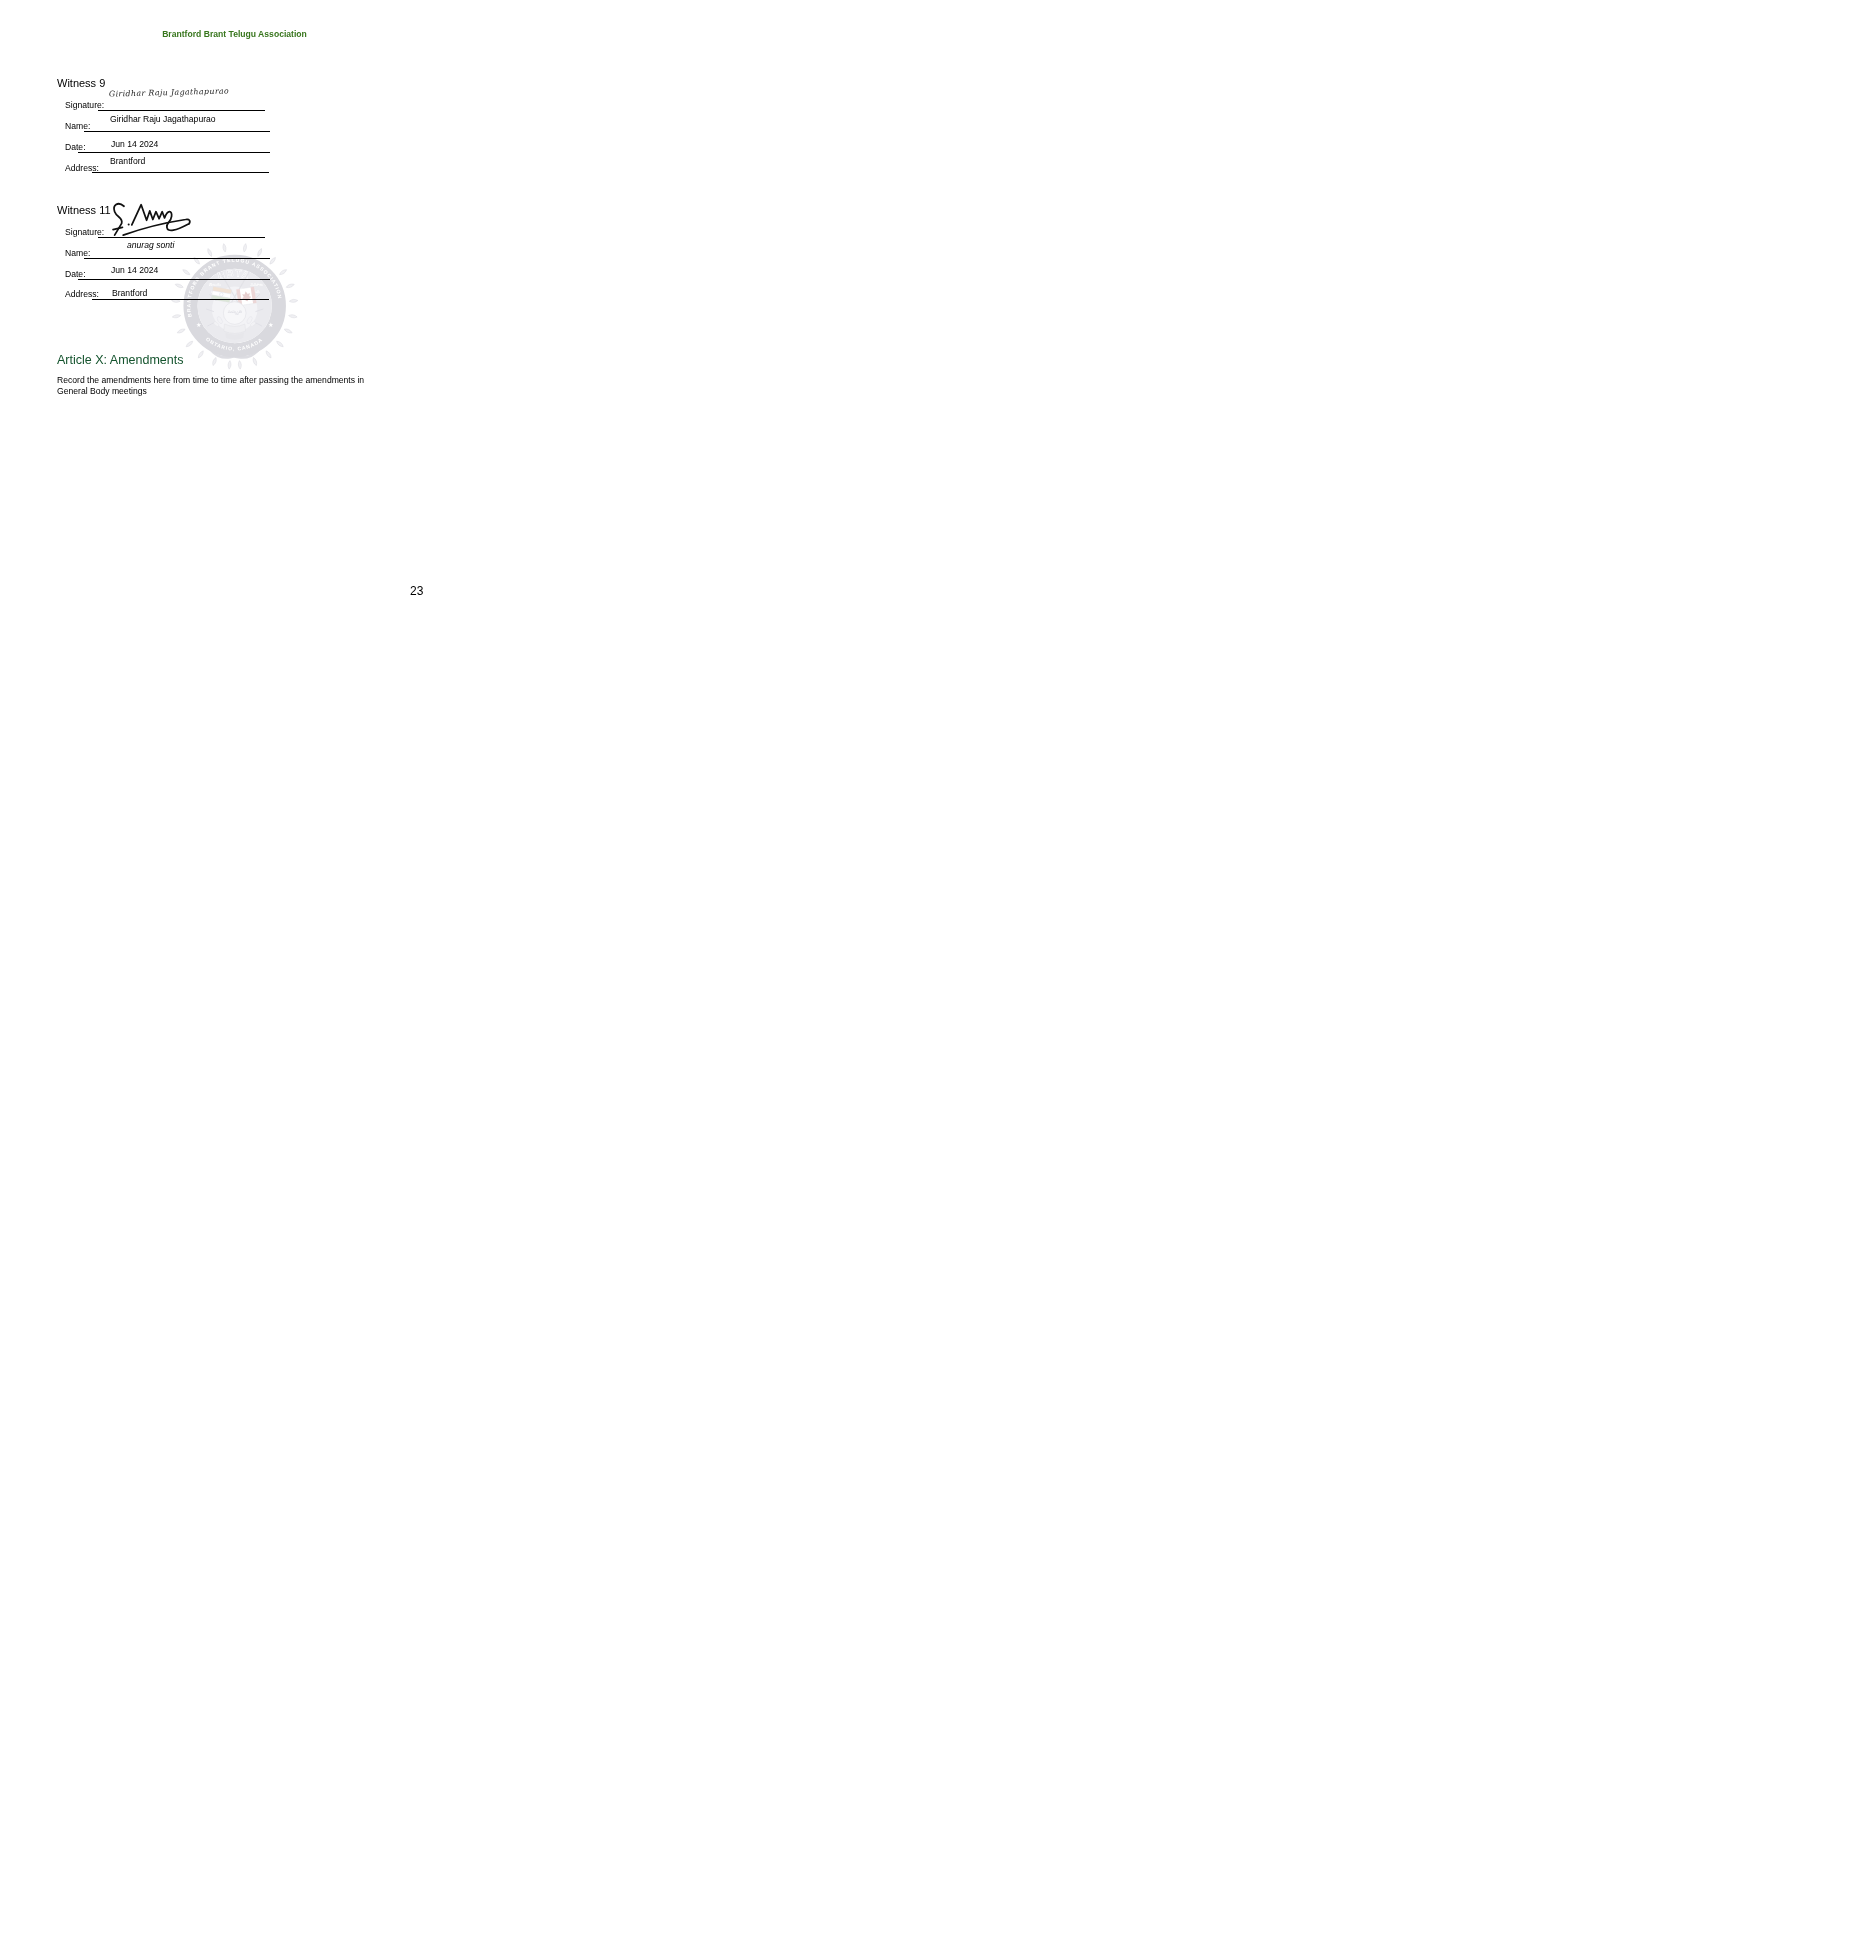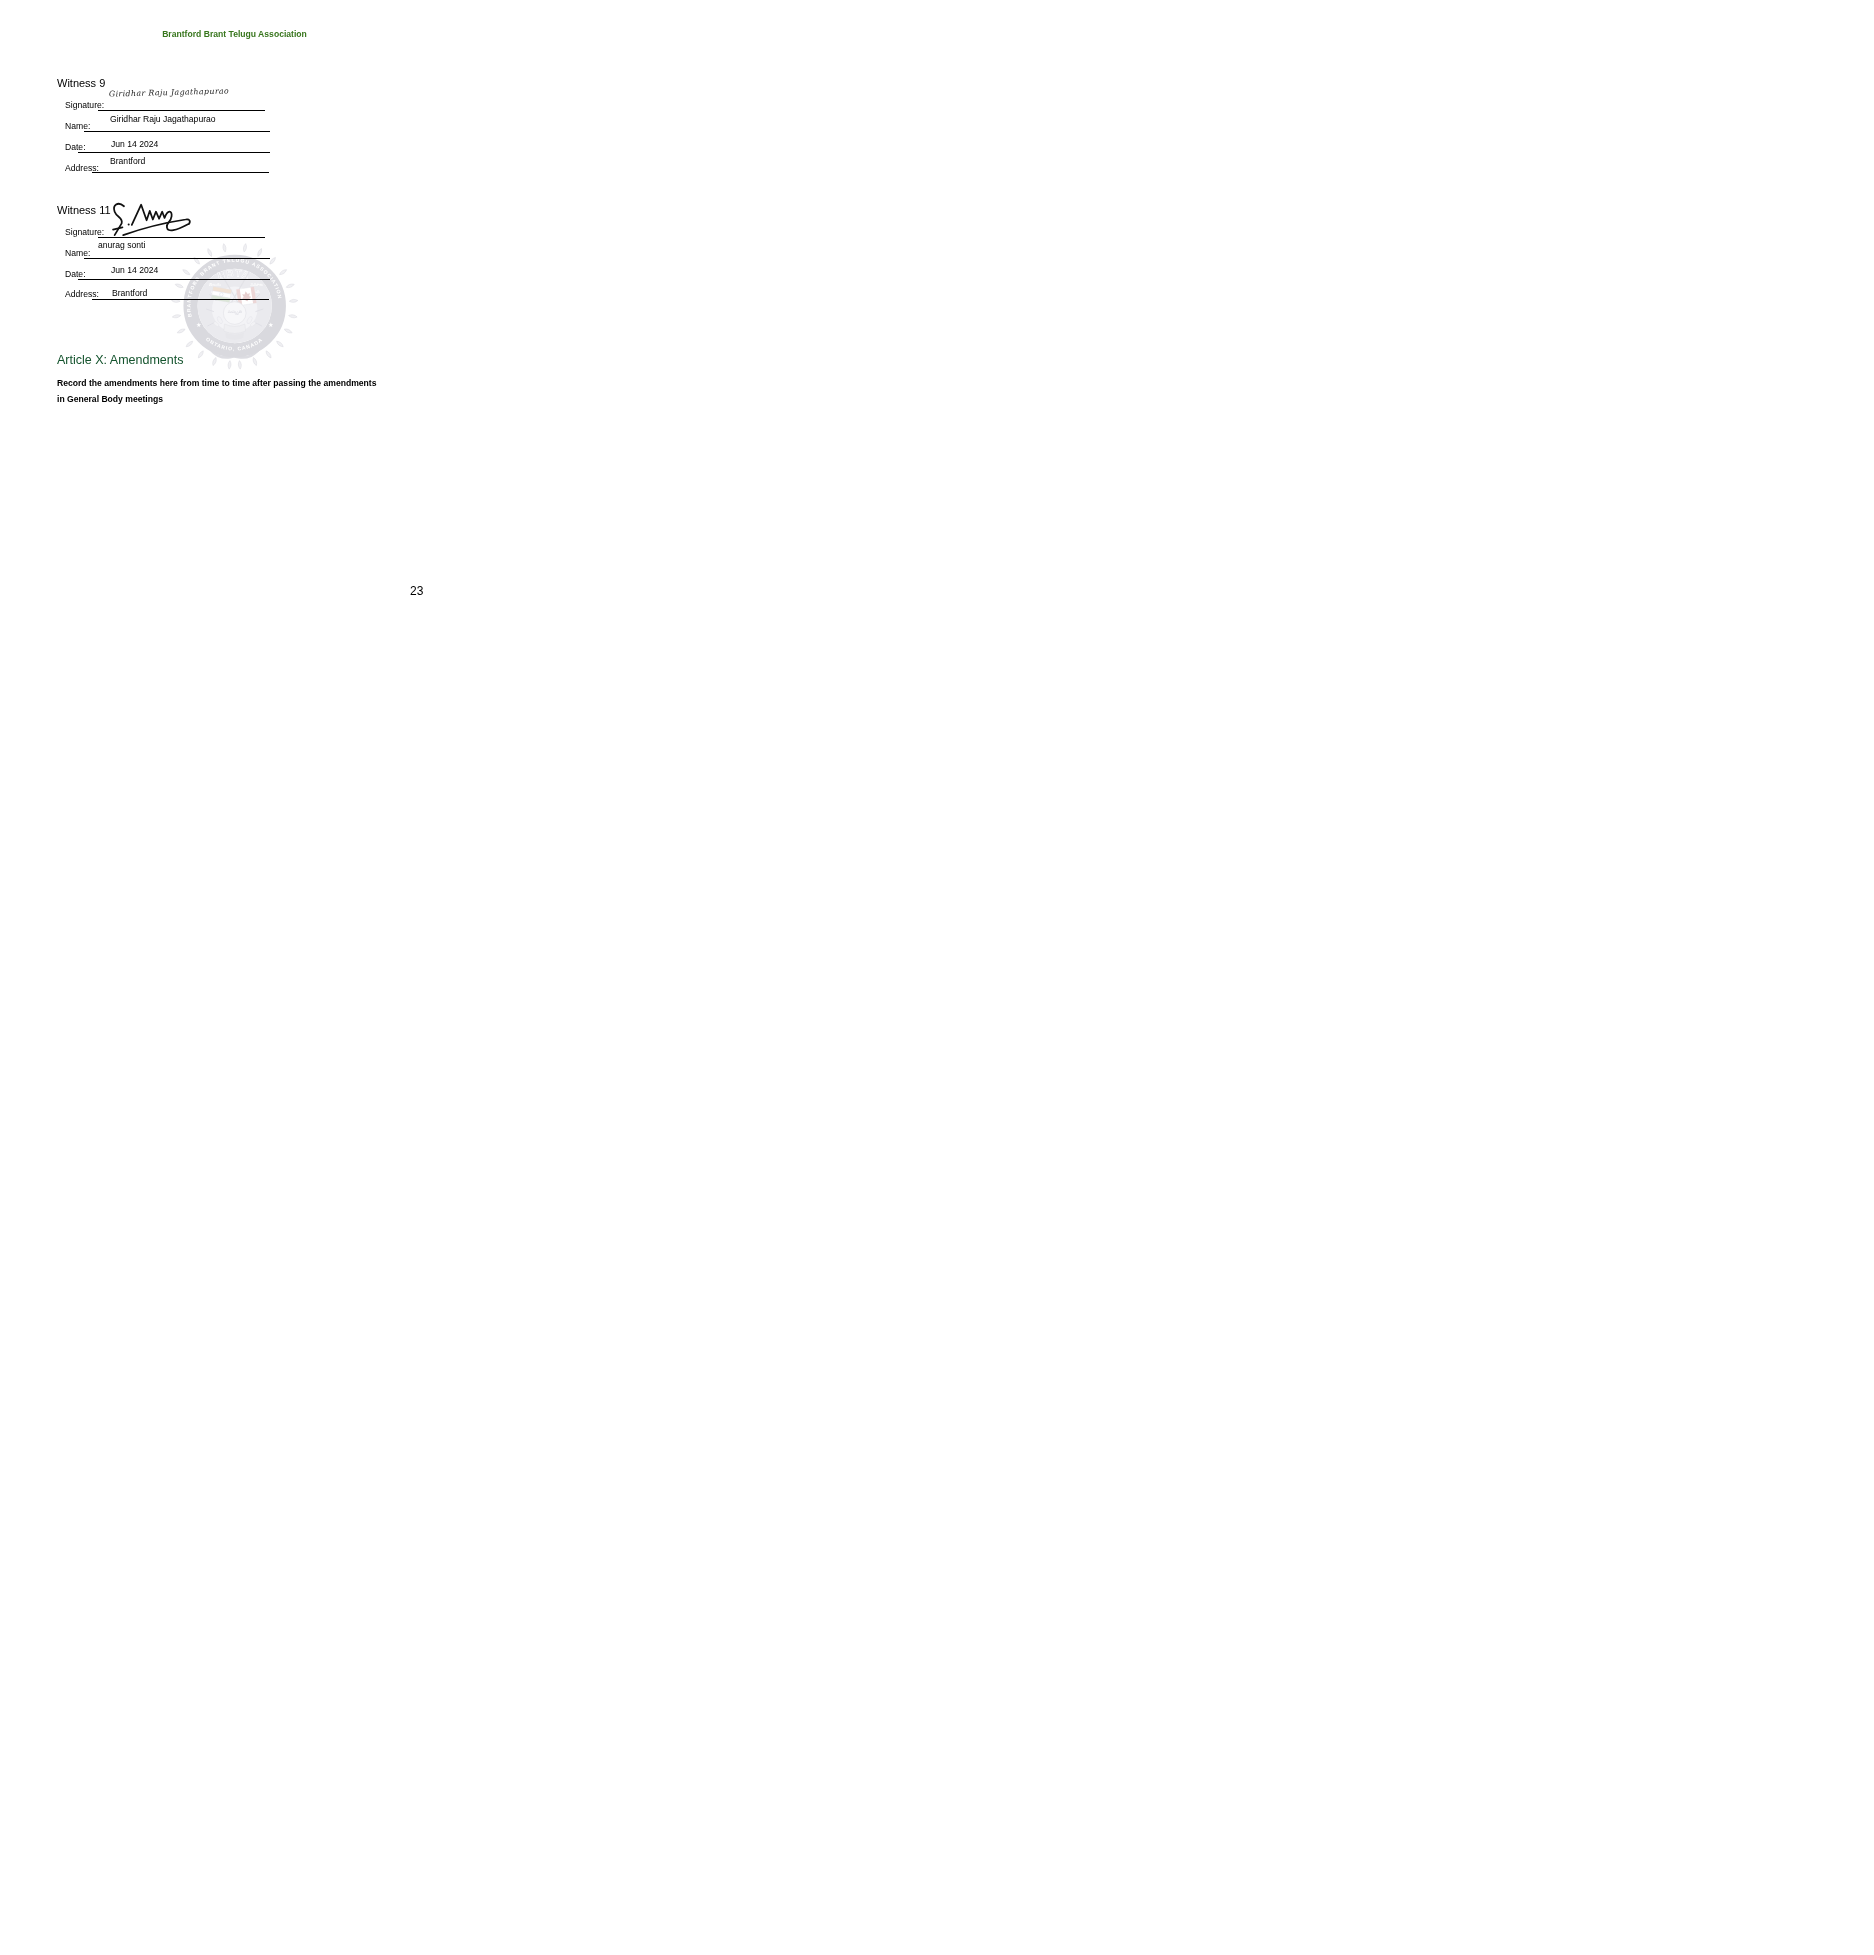--- a/index.html
+++ b/index.html
@@ -28,23 +28,22 @@
     font-family:"DejaVu Serif", serif;
     font-style:italic;
     font-size:7.8px;color:#1a1a1a;
     letter-spacing:0.4px;
     transform:rotate(-1.5deg);
   }
   .article-heading{font-size:12.5px;color:#14532d;}
   .para{
     position:absolute;
     left:57px;top:375px;width:321px;
-    font-size:8.6px;line-height:16px;color:#000;
+    font-size:8.6px;line-height:11px;color:#000;
     white-space:normal;
-    font-weight:bold;
   }
   .page-number{font-size:12px;color:#000;}
   svg text{font-family:"Liberation Sans", sans-serif;}
 </style>
 </head>
 <body>
 
 <div class="page">
 
   <div class="layer" id="watermark">
@@ -186,21 +185,21 @@
           <path d="M 10 76 L 34 70"></path>
           <path d="M 58 64 L 82 12 L 96 52 L 104 28 L 112 50 L 120 30 L 128 48 L 136 30 L 142 46 C 150 24 162 26 160 42 C 158 58 146 58 148 70 C 150 84 172 78 202 62"></path>
           <path d="M 36 90 C 70 78 130 60 196 50 C 206 48 210 54 204 62"></path>
         </g>
         <circle cx="50" cy="63" r="2.6" fill="#111111"></circle>
       </svg>
 
       <div class="abs field-label" style="left:57px;top:228px;">Signature:</div>
       <div class="field-line" style="left:98px;top:237px;width:167px;"></div>
 
-      <div class="abs field-value" style="left:98px;top:241px;">anurag sonti</div>
+      <div class="abs field-value" style="left:127px;top:241px;font-style:italic;">anurag sonti</div>
       <div class="abs field-label" style="left:57px;top:249px;">Name:</div>
       <div class="field-line" style="left:84px;top:258px;width:186px;"></div>
 
       <div class="abs field-value" style="left:111px;top:266px;">Jun 14 2024</div>
       <div class="abs field-label" style="left:57px;top:270px;">Date:</div>
       <div class="field-line" style="left:78px;top:279px;width:192px;"></div>
 
       <div class="abs field-value" style="left:112px;top:289px;">Brantford</div>
       <div class="abs field-label" style="left:57px;top:290px;">Address:</div>
       <div class="field-line" style="left:92px;top:299px;width:177px;"></div>

